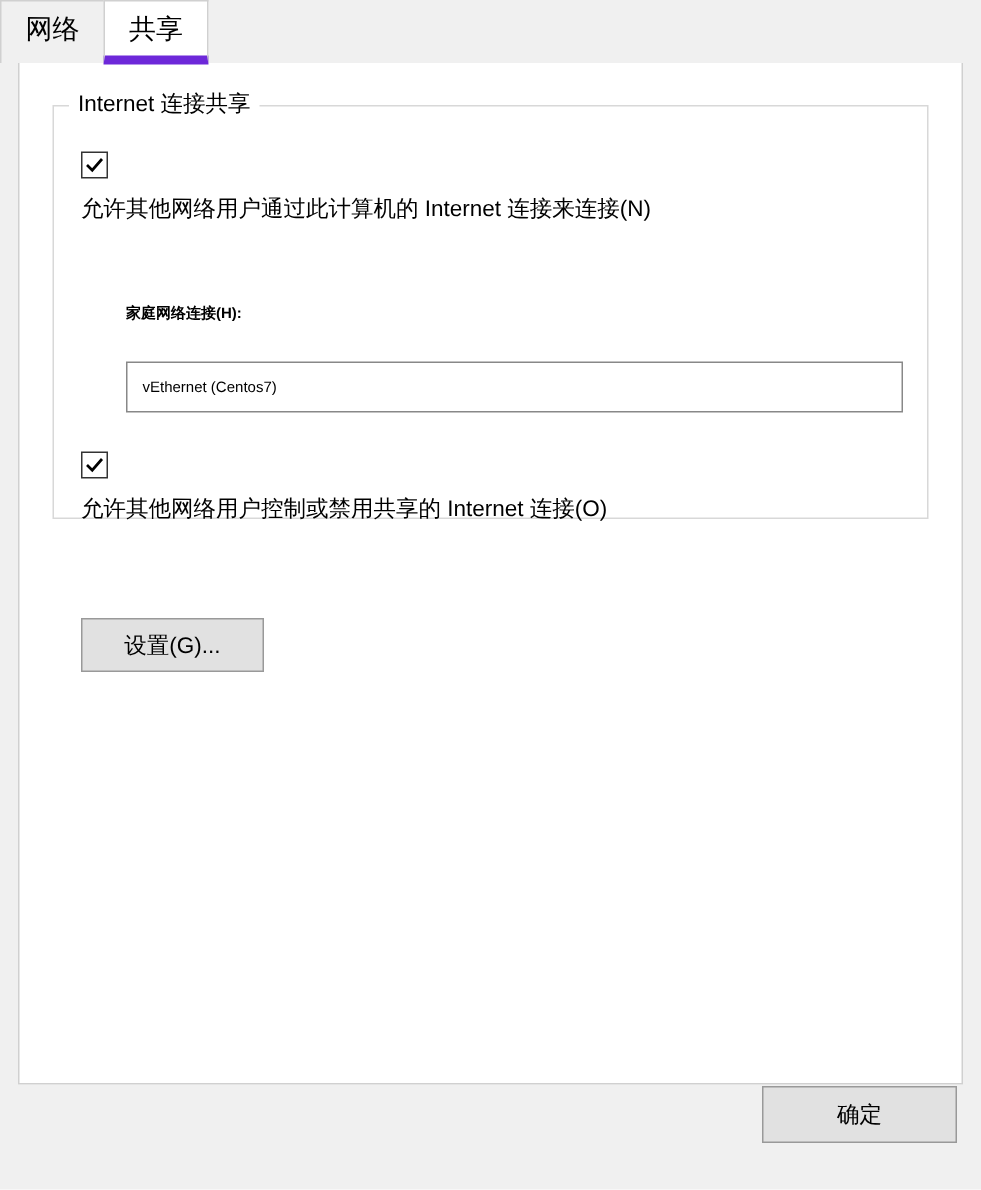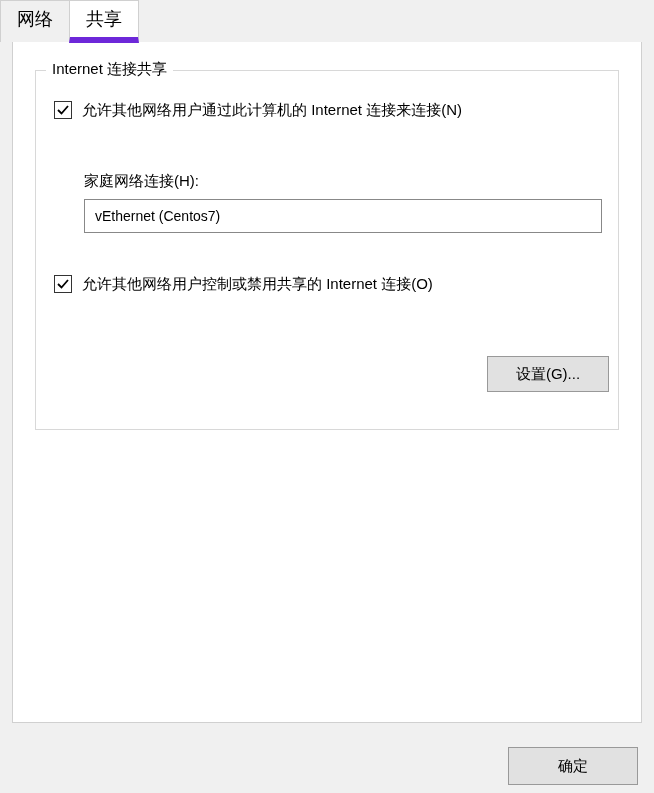--- a/index.html
+++ b/index.html
@@ -48,37 +48,38 @@
       border: 1px solid #d0d0d0;
       margin: 0 12px 0 12px;
       padding: 28px 22px 22px 22px;
       height: 682px;
       position: relative;
       top: -1px;
       z-index: 1;
     }
     .groupbox {
       border: 1px solid #d8d8d8;
-      padding: 28px 3px 20px 18px;
+      padding: 28px 26px 20px 18px;
       position: relative;
-      height: 360px;
+      height: 276px;
     }
     .groupbox-title {
       position: absolute;
       top: -11px;
       left: 10px;
       background: #ffffff;
       padding: 0 6px;
       font-size: 15px;
     }
     .checkbox-row {
       display: flex;
       align-items: flex-start;
       gap: 10px;
       margin-bottom: 12px;
+      flex-direction: column;
     }
     .checkbox-box {
       width: 18px;
       height: 18px;
       border: 1px solid #333333;
       background: #ffffff;
       display: flex;
       align-items: center;
       justify-content: center;
       flex-shrink: 0;
@@ -91,60 +92,60 @@
     }
     .checkbox-label {
       font-size: 15px;
       line-height: 1.4;
     }
     .home-network {
       margin-left: 30px;
       margin-top: 52px;
     }
     .home-network-label {
-      font-size: 15px;
-      margin-bottom: 8px;
+      font-size: 10px;
+      margin-bottom: 25px;
+      font-weight: bold;
     }
     .select-box {
       width: 518px;
       height: 34px;
       border: 1px solid #888888;
       background: #ffffff;
       padding: 0 10px;
-      font-size: 14px;
+      font-size: 10px;
       display: flex;
       align-items: center;
       cursor: pointer;
     }
     .second-checkbox {
-      margin-top: 40px;
+      margin-top: 24px;
     }
     .settings-btn-row {
       display: flex;
-      justify-content: flex-end;
       margin-top: 62px;
       padding-right: 6px;
     }
     .btn {
       height: 36px;
       border: 1px solid #999999;
       background: #e1e1e1;
       font-family: inherit;
       font-size: 15px;
       cursor: pointer;
       display: inline-flex;
       align-items: center;
       justify-content: center;
     }
     .settings-btn {
       width: 122px;
     }
     .footer-buttons {
       position: absolute;
-      bottom: 8px;
+      bottom: 31px;
       right: 16px;
       display: flex;
     }
     .footer-btn {
       width: 130px;
       height: 38px;
     }
   </style>
 </head>
 <body>

